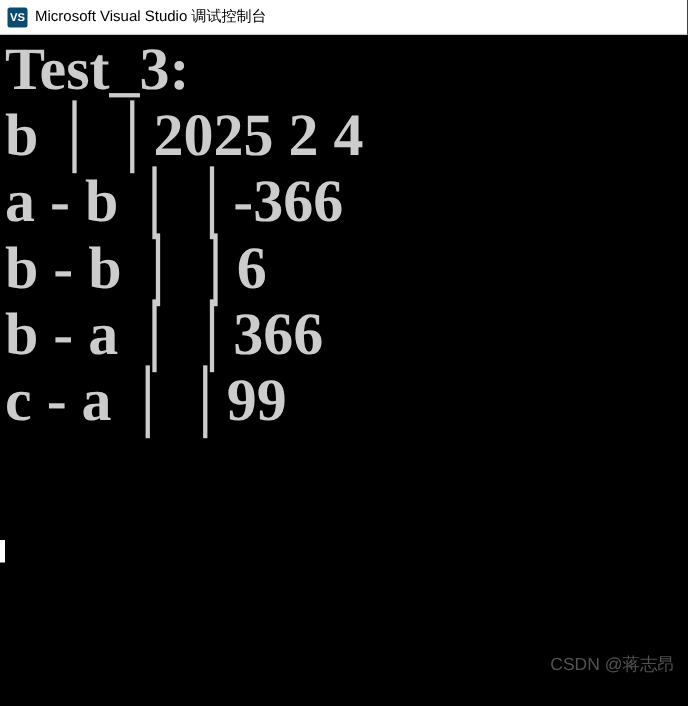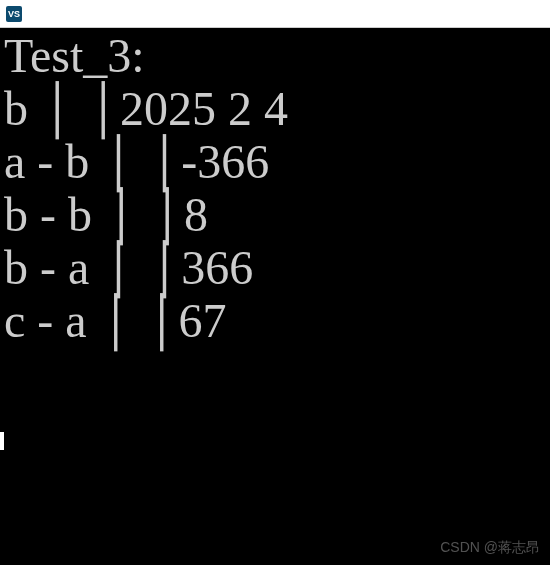--- a/index.html
+++ b/index.html
@@ -40,29 +40,29 @@
       font-weight: bold;
       font-family: sans-serif;
     }
     .console {
       background: #000;
       color: #ccc;
       font-size: 48px;
       line-height: 1.1;
       padding: 2px 0 0 4px;
       letter-spacing: 0px;
-      font-weight: normal;
+      font-weight: bold;
     }
     .console .line {
       white-space: pre;
       height: 53px;
     }
     .watermark {
       position: absolute;
-      bottom: 8px;
+      bottom: 24px;
       right: 10px;
       color: #888;
       font-size: 14px;
       font-family: "Microsoft YaHei", sans-serif;
       opacity: 0.6;
     }
     .cursor-mark {
       position: absolute;
       left: 0;
       bottom: 115px;
@@ -71,26 +71,27 @@
       background: #fff;
     }
   </style>
 </head>
 <body>
 
 <div class="titlebar">
   <div class="app-icon">
     <span>VS</span>
   </div>
+  <span>Microsoft Visual Studio 调试控制台</span>
 </div>
 
 <div class="console">
   <div class="line">Test_3:</div>
   <div class="line">b │ │2025 2 4</div>
   <div class="line">a - b │ │-366</div>
-  <div class="line">b - b │ │8</div>
+  <div class="line">b - b │ │6</div>
   <div class="line">b - a │ │366</div>
-  <div class="line">c - a │ │67</div>
+  <div class="line">c - a │ │99</div>
 </div>
 
 <div class="cursor-mark"></div>
 
 <div class="watermark">CSDN @蒋志昂</div>
 
 </body></html>

